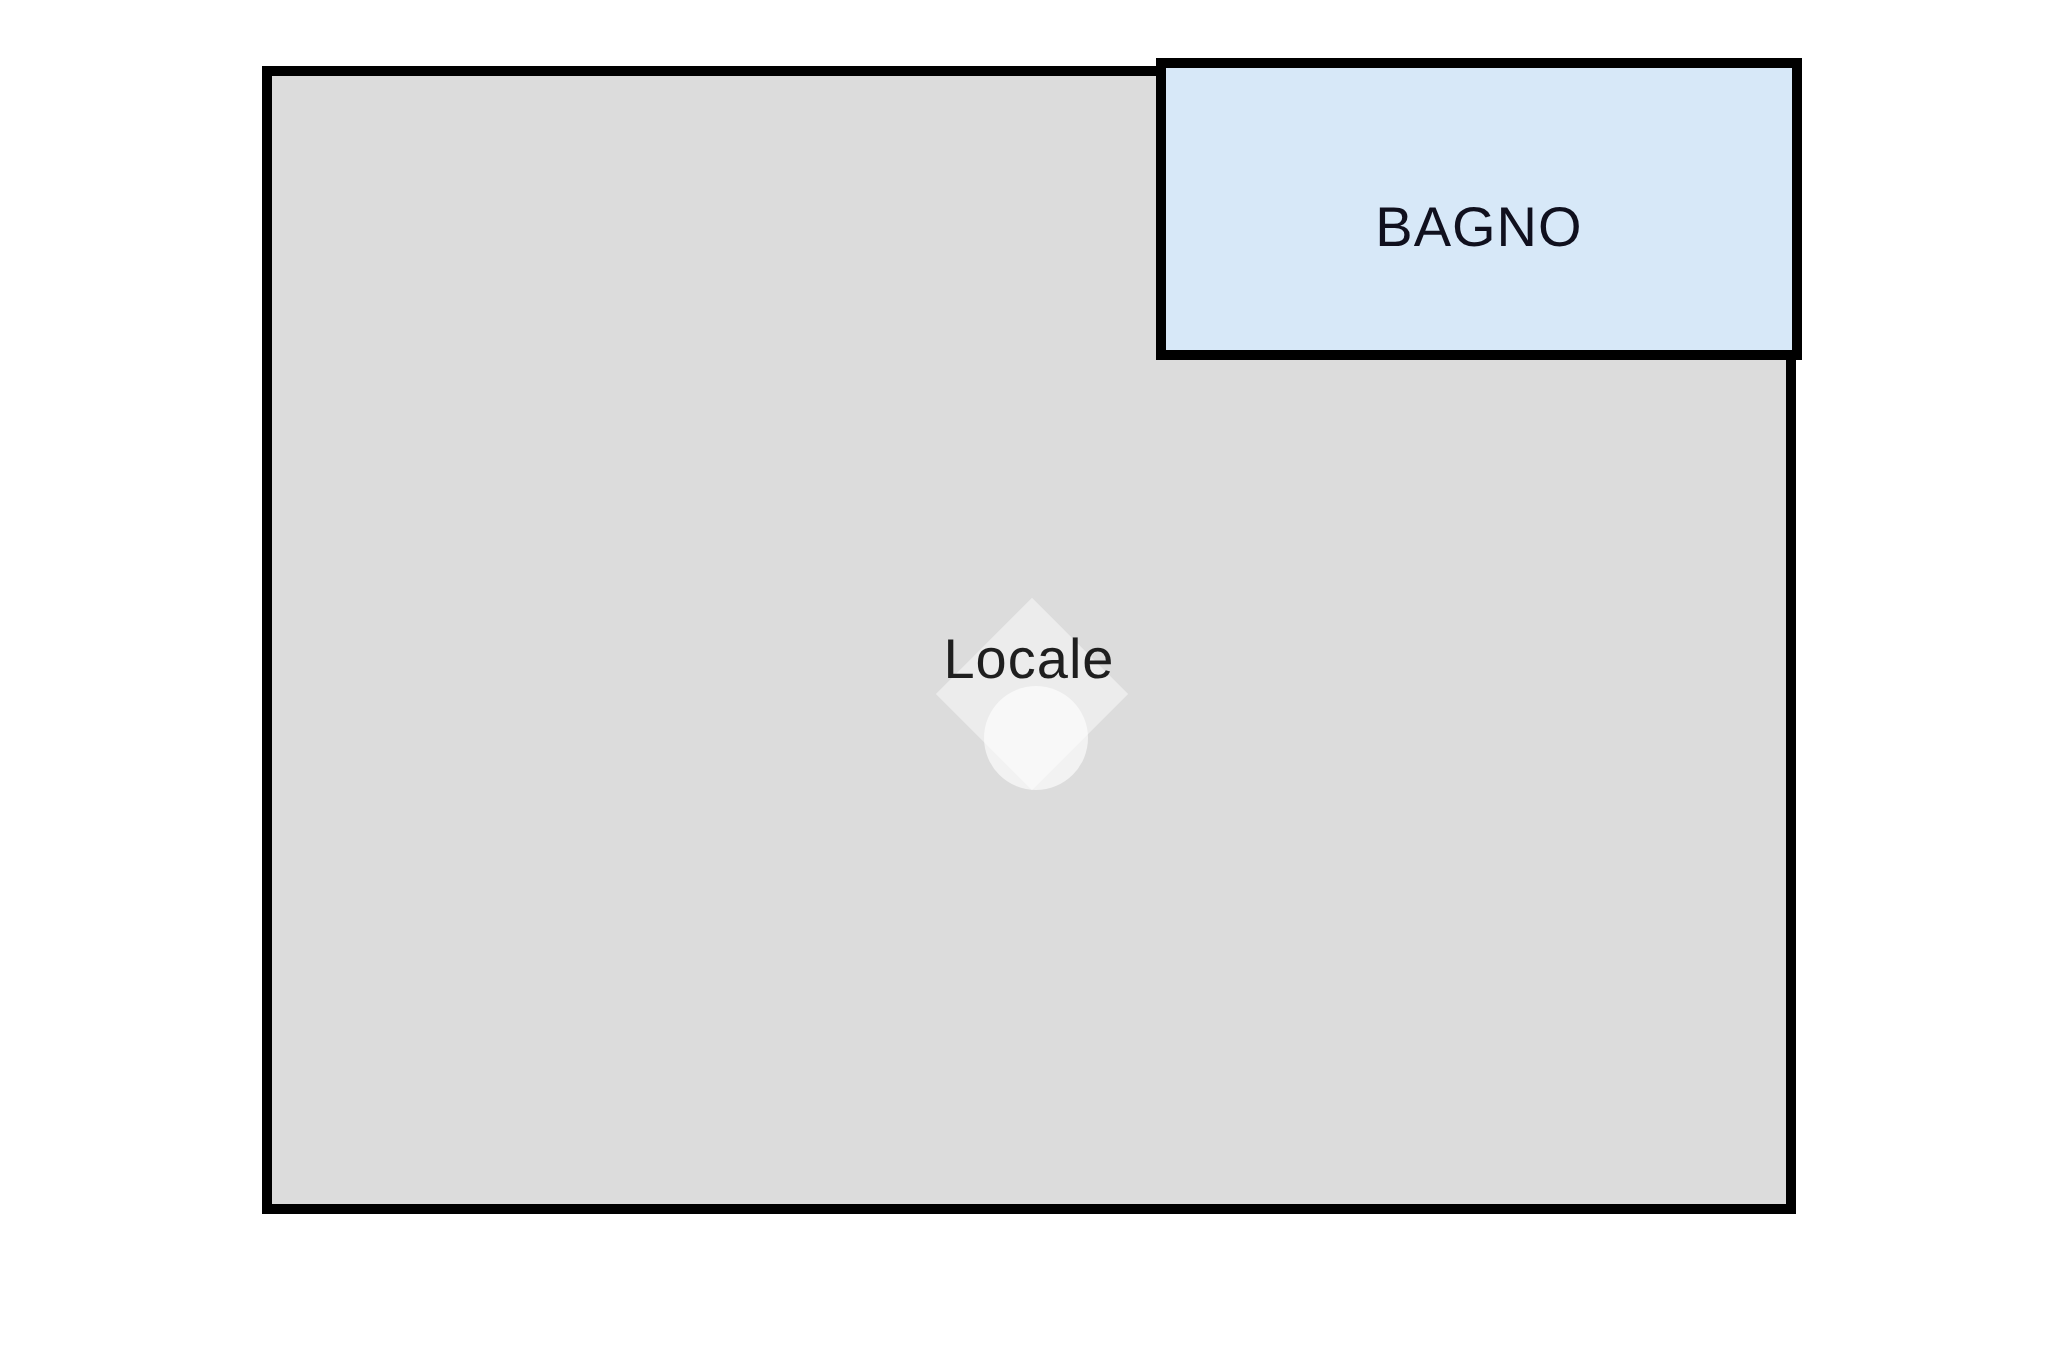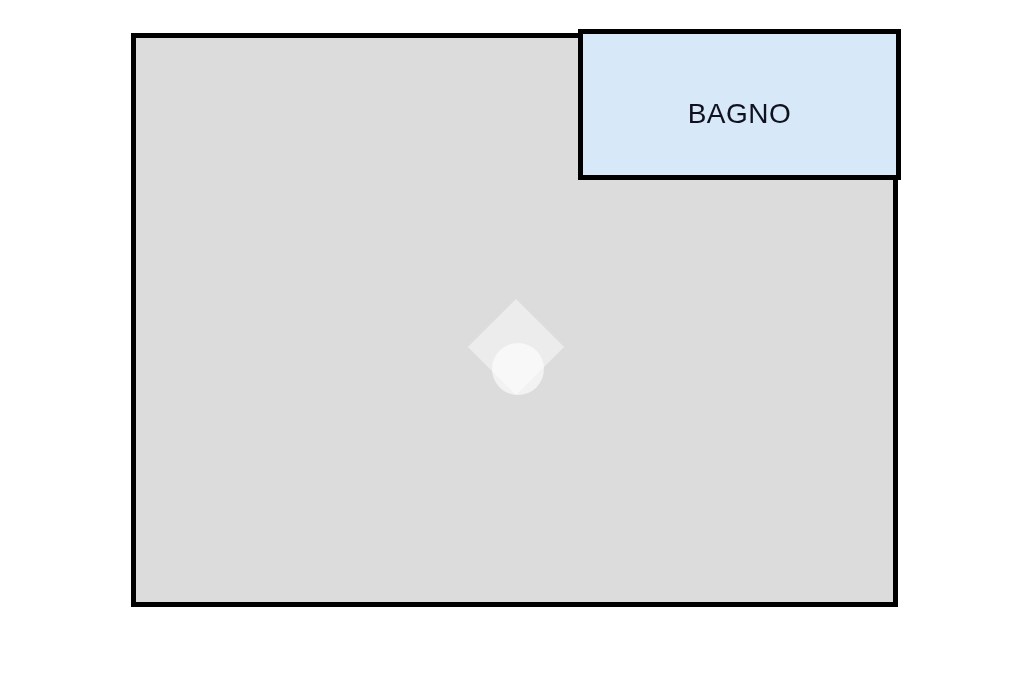--- a/index.html
+++ b/index.html
@@ -87,19 +87,20 @@
 
 <div class="canvas">
 
   <div class="room room-locale" style="background: rgb(220, 220, 220); border-color: rgb(0, 0, 0);">
 
     <div class="watermark">
       <div class="wm-diamond"></div>
       <div class="wm-circle"></div>
     </div>
 
+    <span class="room-label label-locale" style="color: rgb(31, 31, 31);">Locale</span>
   </div>
 
   <div class="room room-bagno" style="background: rgb(215, 232, 248); border-color: rgb(0, 0, 0); padding-left: 48px;">
     <span class="room-label label-bagno" style="color: rgb(16, 16, 30);">BAGNO</span>
   </div>
 
 </div>
 
 </body></html>

